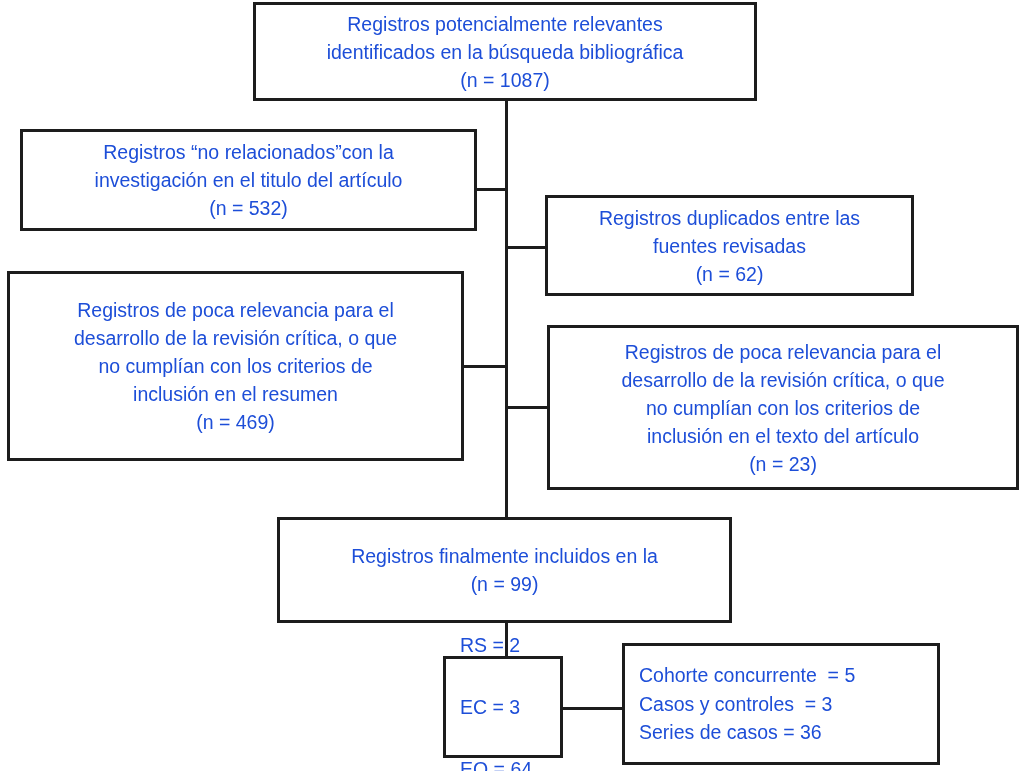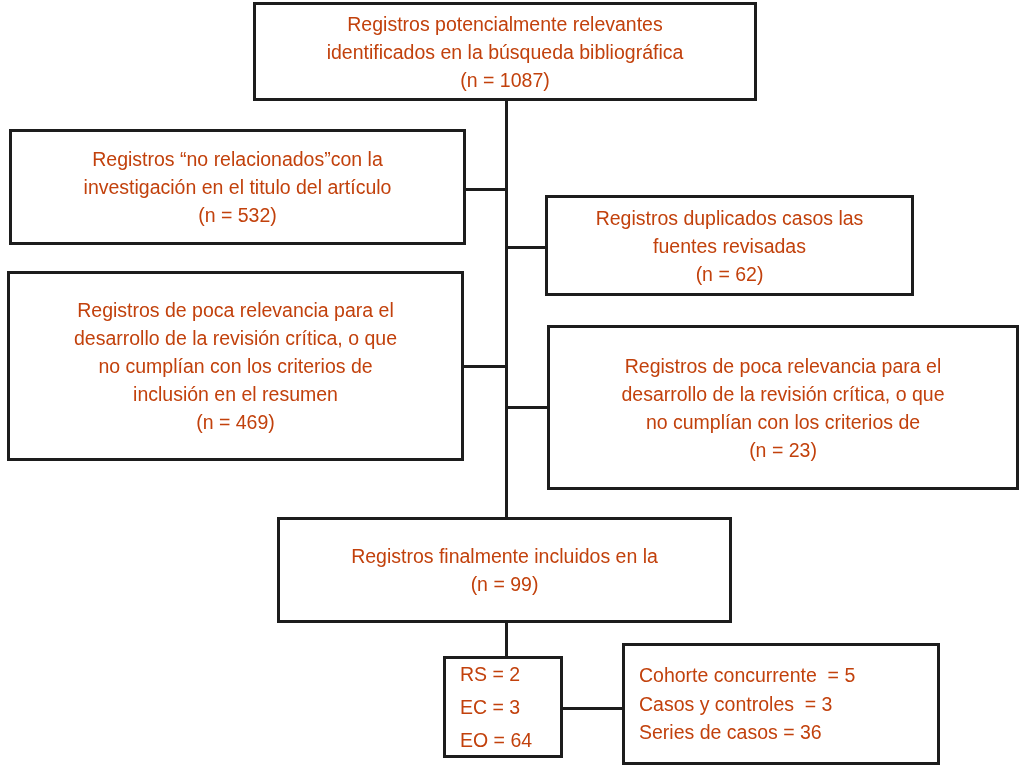--- a/index.html
+++ b/index.html
@@ -7,21 +7,21 @@
     padding: 0;
     background: #ffffff;
     font-family: "Liberation Sans", "DejaVu Sans", sans-serif;
   }
   .diagram {
     position: relative;
     width: 1024px;
     height: 771px;
     background: #ffffff;
     overflow: hidden;
-    color: #c2410c;
+    color: #1d4ed8;
   }
   .box {
     position: absolute;
     box-sizing: border-box;
     border: 3px solid #1d1d1d;
     background: #ffffff;
     display: flex;
     flex-direction: column;
     justify-content: center;
     align-items: center;
@@ -63,53 +63,54 @@
   <div class="conn" style="left:506px; top:406px; width:42px; height:3px;"></div>
   <div class="conn" style="left:505px; top:623px; width:3px; height:34px;"></div>
   <div class="conn" style="left:562px; top:707px; width:61px; height:3px;"></div>
 
   <div class="box" style="left:253px; top:2px; width:504px; height:99px;">
     <div class="line">Registros potencialmente relevantes</div>
     <div class="line">identificados en la búsqueda bibliográfica</div>
     <div class="line">(n = 1087)</div>
   </div>
 
-  <div class="box" style="left:9px; top:129px; width:457px; height:116px;">
+  <div class="box" style="left:20px; top:129px; width:457px; height:102px;">
     <div class="line">Registros “no relacionados”con la</div>
     <div class="line">investigación en el titulo del artículo</div>
     <div class="line">(n = 532)</div>
   </div>
 
   <div class="box" style="left:545px; top:195px; width:369px; height:101px;">
-    <div class="line">Registros duplicados casos las</div>
+    <div class="line">Registros duplicados entre las</div>
     <div class="line">fuentes revisadas</div>
     <div class="line">(n = 62)</div>
   </div>
 
   <div class="box" style="left:7px; top:271px; width:457px; height:190px;">
     <div class="line">Registros de poca relevancia para el</div>
     <div class="line">desarrollo de la revisión crítica, o que</div>
     <div class="line">no cumplían con los criterios de</div>
     <div class="line">inclusión en el resumen</div>
     <div class="line">(n = 469)</div>
   </div>
 
   <div class="box" style="left:547px; top:325px; width:472px; height:165px;">
     <div class="line">Registros de poca relevancia para el</div>
     <div class="line">desarrollo de la revisión crítica, o que</div>
     <div class="line">no cumplían con los criterios de</div>
+    <div class="line">inclusión en el texto del artículo</div>
     <div class="line">(n = 23)</div>
   </div>
 
   <div class="box" style="left:277px; top:517px; width:455px; height:106px;text-align:center;">
     <div class="line">Registros finalmente incluidos en la</div>
     <div class="line">(n = 99)</div>
   </div>
 
-  <div class="box left-align counts" style="left:443px; top:656px; width:120px; height:102px;">
+  <div class="box left-align counts" style="left:443px; top:656px; width:120px; height:102px;gap:29px;">
     <div class="line">RS = 2</div>
     <div class="line">EC = 3</div>
     <div class="line">EO = 64</div>
   </div>
 
   <div class="box left-align types" style="left:622px; top:643px; width:318px; height:122px;">
     <div class="line">Cohorte concurrente  = 5</div>
     <div class="line">Casos y controles  = 3</div>
     <div class="line">Series de casos = 36</div>
   </div>

